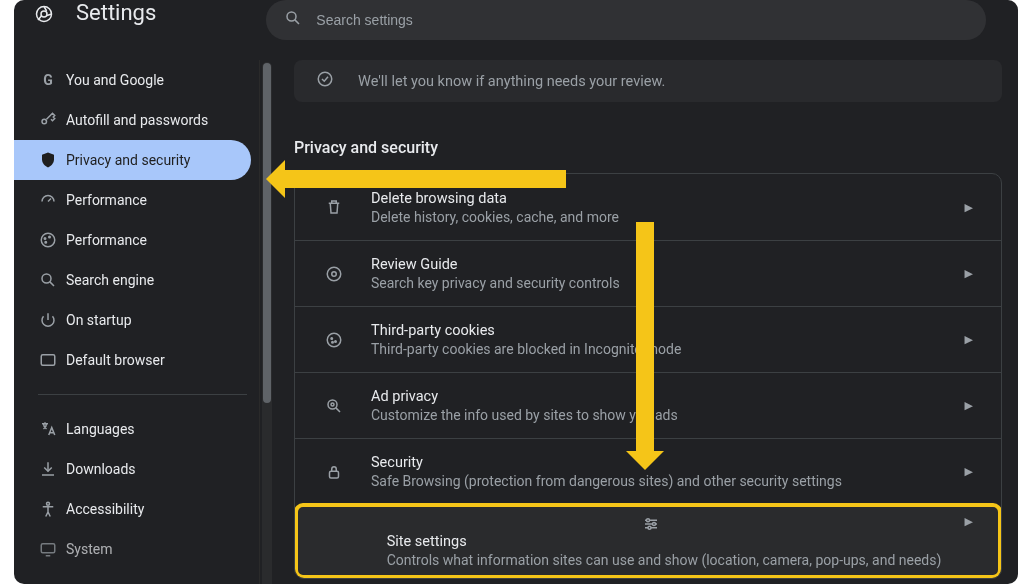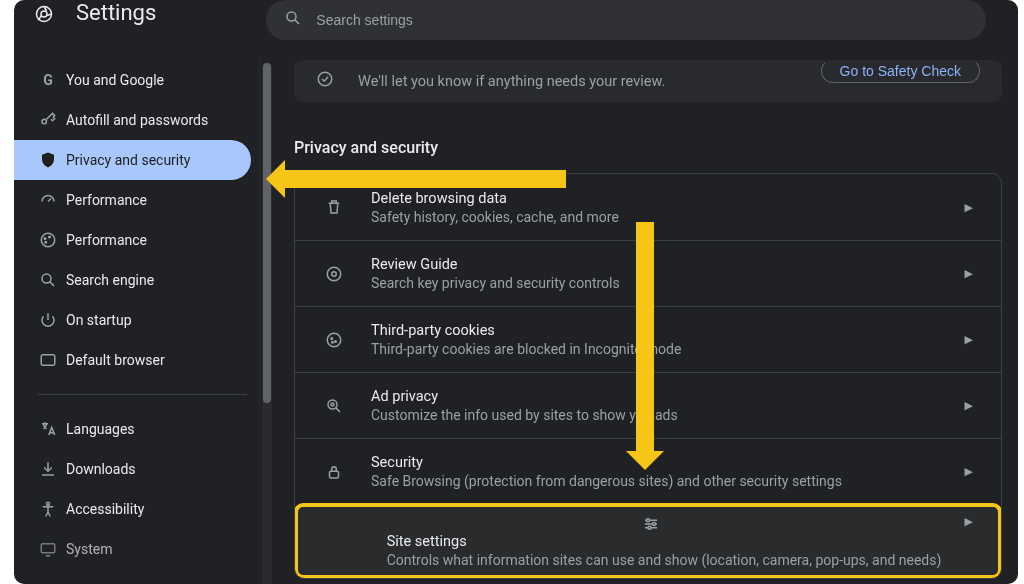--- a/index.html
+++ b/index.html
@@ -364,35 +364,34 @@
       </div>
       <div class="content">
         <div class="safety-row">
           <div class="safety-left">
             <span><svg viewBox="0 0 24 24" width="22" height="22" fill="none" stroke="currentColor" stroke-width="2">
                   <circle cx="12" cy="12" r="9"></circle>
                   <path d="M8 12l3 3 5-6"></path>
                 </svg></span>
             <span class="safety-text">We'll let you know if anything needs your review.</span>
           </div>
-          <button class="safety-btn">Go to Safety Check</button>
         </div>
 
         <div class="section-title">Privacy and security</div>
 
         <div class="card">
           <div class="row">
             <span class="ricon">
                 <svg viewBox="0 0 24 24" fill="none" stroke="currentColor" stroke-width="2">
                   <path d="M5 7h14M9 7V4h6v3M7 7l1 13h8l1-13"></path>
                 </svg>
               </span>
             <div class="rtext">
               <div class="rtitle">Delete browsing data</div>
-              <div class="rsub">Safety history, cookies, cache, and more</div>
+              <div class="rsub">Delete history, cookies, cache, and more</div>
             </div>
             <span class="chev">▶</span>
           </div>
           <div class="row">
             <span class="ricon">
                 <svg viewBox="0 0 24 24" fill="none" stroke="currentColor" stroke-width="2">
                   <circle cx="12" cy="12" r="9"></circle>
                   <circle cx="12" cy="12" r="3"></circle>
                 </svg>
               </span>

